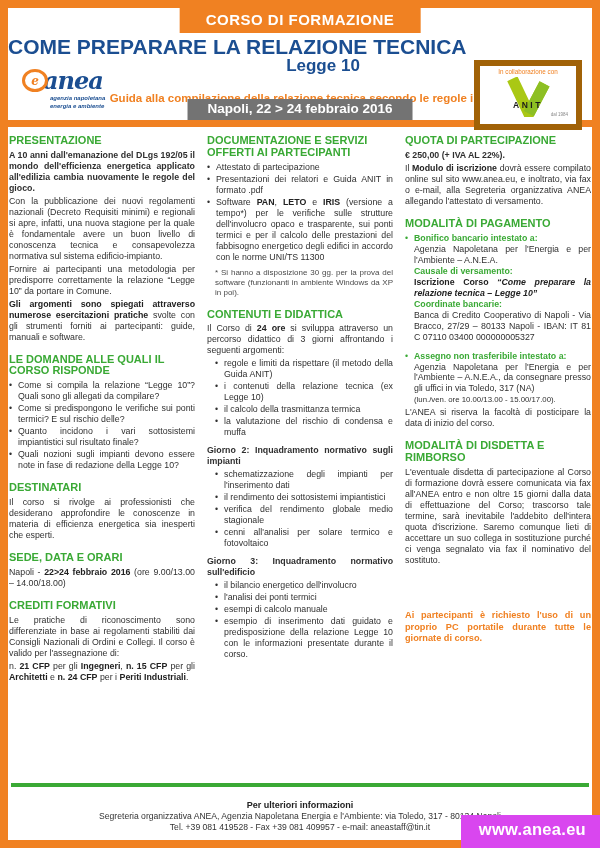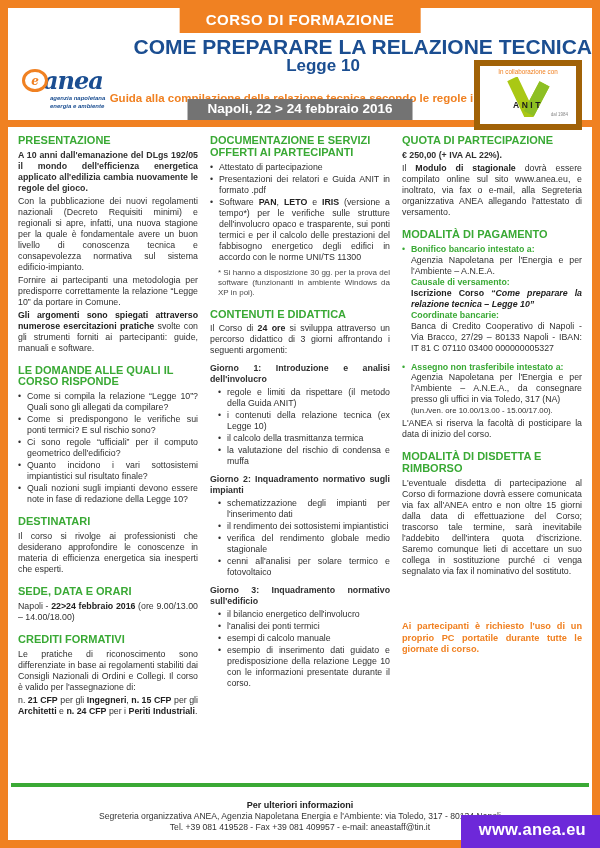--- a/index.html
+++ b/index.html
@@ -4,40 +4,40 @@
 <style>
   html,body{margin:0;padding:0;background:#e8e8e8;}
   .page{position:relative;width:600px;height:848px;background:#f08122;box-sizing:border-box;
         font-family:"Liberation Sans",sans-serif;overflow:hidden;}
   .inner{position:absolute;left:8px;top:8px;right:8px;bottom:8px;background:#fff;
          display:flex;flex-direction:column;}
   
   header{position:relative;height:112px;border-bottom:7px solid #f08122;flex:0 0 auto;}
   .banner{position:absolute;top:0;left:50%;transform:translateX(-50%);background:#f08122;
           color:#fff;font-weight:bold;font-size:15px;letter-spacing:.5px;padding:3px 26px 5px;white-space:nowrap;}
-  .title{margin:0;padding-top:28px;text-align:right;color:#1b4e91;font-weight:bold;font-size:21px;line-height:1.02;}
+  .title{margin:0;padding-top:28px;text-align:left;color:#1b4e91;font-weight:bold;font-size:21px;line-height:1.02;}
   .subtitle{margin:0;text-align:center;color:#1b4e91;font-weight:bold;font-size:17px;line-height:1.05;padding-left:46px;}
   .tagline{position:absolute;left:100px;right:110px;top:84px;text-align:center;color:#f08122;
            font-size:11.5px;font-weight:bold;}
   .datebar{position:absolute;bottom:0;left:50%;transform:translateX(-50%);background:#737373;
            color:#fff;font-weight:bold;font-size:13.5px;padding:2px 20px 4px;white-space:nowrap;}
   .anea-logo{position:absolute;left:14px;top:58px;width:95px;}
   .anea-mark{display:flex;align-items:center;}
   .e-ring{width:20px;height:17px;border:3px solid #f08122;border-radius:50%;display:flex;align-items:center;
           justify-content:center;color:#f08122;font:italic bold 12px "DejaVu Serif",serif;background:#fff;z-index:2;}
   .anea-word{font:italic bold 24px "DejaVu Serif",serif;color:#1b4e91;margin-left:-5px;letter-spacing:-1px;}
   .anea-sub{font-size:6px;font-weight:bold;color:#1b4e91;margin-left:28px;line-height:1.25;font-style:italic;}
   .anit-box{position:absolute;right:10px;top:52px;width:96px;height:58px;border:6px solid #a16207;background:#fff;}
   .collab{color:#f08122;font-size:6.3px;text-align:center;margin-top:2px;}
   .anit-art{position:absolute;left:50%;top:11px;transform:translateX(-50%);}
   .anit-name{position:absolute;bottom:14px;left:50%;transform:translateX(-50%);
              font-size:8.5px;font-weight:bold;letter-spacing:2.5px;color:#1a1a1a;}
   .anit-since{position:absolute;bottom:7px;right:8px;font-size:4.5px;color:#888;}
   
-  main{flex:1 1 auto;display:flex;gap:12px;padding:6px 10px 0;overflow:hidden;}
+  main{flex:1 1 auto;display:flex;gap:12px;padding:6px 1px 0;overflow:hidden;}
   .col{flex:1 1 0;min-width:0;}
   h3{color:#3aa935;font-size:11px;line-height:1.08;margin:11px 0 3px;}
   h3.first{margin-top:2px;}
   h3.narrow{max-width:158px;}
   p,li{font-size:8.8px;line-height:1.25;color:#303030;text-align:justify;margin:0 0 2px;}
   p.lead{font-weight:bold;}
   ul{list-style:none;margin:0 0 2px;padding:0;}
   li{position:relative;padding-left:9px;margin:0 0 1px;}
   li:before{content:"•";position:absolute;left:0;top:0;font-size:8.8px;color:#303030;}
   ul.inset{padding-left:8px;}
@@ -47,21 +47,21 @@
   .glabel{color:#3aa935;font-weight:bold;}
   .iq{font-style:italic;}
   b{color:#222;}
   .hours{font-size:7.8px;}
   .pc-note{color:#f08122;font-weight:bold;font-size:9.2px;margin-top:44px;}
   
   .green-rule{flex:0 0 auto;height:4px;background:#3aa935;margin:4px 3px 0;}
   footer{flex:0 0 auto;text-align:center;padding:12px 0 6px;}
   .f-title{font-weight:bold;font-size:9px;color:#222;line-height:1.35;}
   .f-line{font-size:8.6px;color:#333;line-height:1.35;}
-  .site-box{position:absolute;right:0;bottom:0;background:#6d28d9;color:#fff;font-weight:bold;
+  .site-box{position:absolute;right:0;bottom:0;background:#d946ef;color:#fff;font-weight:bold;
             font-size:16.5px;padding:5px 14px 9px 18px;letter-spacing:.3px;}
 </style>
 </head>
 <body>
 
 <div class="page">
   <div class="inner">
 
     <header>
       <div class="banner">CORSO DI FORMAZIONE</div>
@@ -97,22 +97,21 @@
         <h3 class="first">PRESENTAZIONE</h3>
         <p class="lead">A 10 anni dall'emanazione del DLgs 192/05 il mondo dell'efficienza energetica applicato all'edilizia cambia nuovamente le regole del gioco.</p>
         <p>Con la pubblicazione dei nuovi regolamenti nazionali (Decreto Requisiti minimi) e regionali si apre, infatti, una nuova stagione per la quale è fondamentale avere un buon livello di conoscenza tecnica e consapevolezza normativa sul sistema edificio-impianto.</p>
 
         <p>Fornire ai partecipanti una metodologia per predisporre correttamente la relazione “Legge 10” da portare in Comune.</p>
         <p><b>Gli argomenti sono spiegati attraverso numerose esercitazioni pratiche</b><span> svolte con gli strumenti forniti ai partecipanti: guide, manuali e software.</span></p>
 
         <h3 class="narrow">LE DOMANDE ALLE QUALI IL CORSO RISPONDE</h3>
         <ul>
           <li>Come si compila la relazione “Legge 10”? Quali sono gli allegati da compilare?</li>
-          <li>Come si predispongono le verifiche sui ponti termici? E sul rischio sono?</li>
-          <li>Ci sono regole “ufficiali” per il computo geometrico dell'edificio?</li>
+          <li>Come si predispongono le verifiche sui ponti termici? E sul rischio delle?</li>
           <li>Quanto incidono i vari sottosistemi impiantistici sul risultato finale?</li>
           <li>Quali nozioni sugli impianti devono essere note in fase di redazione della Legge 10?</li>
         </ul>
 
         <h3>DESTINATARI</h3>
         <p>Il corso si rivolge ai professionisti che desiderano approfondire le conoscenze in materia di efficienza energetica sia inesperti che esperti.</p>
 
         <h3>SEDE, DATA E ORARI</h3>
         <p><span>Napoli - </span><b>22&gt;24 febbraio 2016</b><span> (ore 9.00/13.00 – 14.00/18.00)</span></p>
 
@@ -126,21 +125,20 @@
         <ul>
           <li>Attestato di partecipazione</li>
           <li>Presentazioni dei relatori e Guida ANIT in formato .pdf</li>
           <li><span>Software </span><b>PAN</b><span>, </span><b>LETO</b><span> e </span><b>IRIS</b><span> (versione a tempo*) per le verifiche sulle strutture dell'involucro opaco e trasparente, sui ponti termici e per il calcolo delle prestazioni del fabbisogno energetico degli edifici in accordo con le norme UNI/TS 11300</span></li>
         </ul>
         <p class="footnote">* Si hanno a disposizione 30 gg. per la prova del software (funzionanti in ambiente Windows da XP in poi).</p>
 
         <h3>CONTENUTI E DIDATTICA</h3>
         <p><span>Il Corso di </span><b>24 ore</b><span> si sviluppa attraverso un percorso didattico di 3 giorni affrontando i seguenti argomenti:</span></p>
 
-        <p class="dayhead">Giorno 1: Introduzione e analisi dell'involucro</p>
         <ul class="inset">
           <li>regole e limiti da rispettare (il metodo della Guida ANIT)</li>
           <li>i contenuti della relazione tecnica (ex Legge 10)</li>
           <li>il calcolo della trasmittanza termica</li>
           <li>la valutazione del rischio di condensa e muffa</li>
         </ul>
 
         <p class="dayhead">Giorno 2: Inquadramento normativo sugli impianti</p>
         <ul class="inset">
           <li>schematizzazione degli impianti per l'inserimento dati</li>
@@ -154,21 +152,21 @@
           <li>il bilancio energetico dell'involucro</li>
           <li>l'analisi dei ponti termici</li>
           <li>esempi di calcolo manuale</li>
           <li>esempio di inserimento dati guidato e predisposizione della relazione Legge 10 con le informazioni presentate durante il corso.</li>
         </ul>
       </section>
 
       <section class="col">
         <h3 class="first">QUOTA DI PARTECIPAZIONE</h3>
         <p class="lead">€ 250,00 (+ IVA AL 22%).</p>
-        <p><span>Il </span><b>Modulo di stagionale</b><span> dovrà essere compilato online sul sito www.anea.eu, e inoltrato, via fax o e-mail, alla Segreteria organizzativa ANEA allegando l'attestato di versamento.</span></p>
+        <p><span>Il </span><b>Modulo di iscrizione</b><span> dovrà essere compilato online sul sito www.anea.eu, e inoltrato, via fax o e-mail, alla Segreteria organizzativa ANEA allegando l'attestato di versamento.</span></p>
 
         <h3>MODALITÀ DI PAGAMENTO</h3>
         <ul class="green-dots">
           <li>
             <span class="glabel">Bonifico bancario intestato a:</span><br>
             <span>Agenzia Napoletana per l'Energia e per l'Ambiente – A.N.E.A.</span><br>
             <span class="glabel">Causale di versamento:</span><br>
             <b>Iscrizione Corso </b><b class="iq">“Come preparare la relazione tecnica – Legge 10”</b><br>
             <span class="glabel">Coordinate bancarie:</span><br>
             <span>Banca di Credito Cooperativo di Napoli - Via Bracco, 27/29 – 80133 Napoli - IBAN: IT 81 C 07110 03400 000000005327</span>

